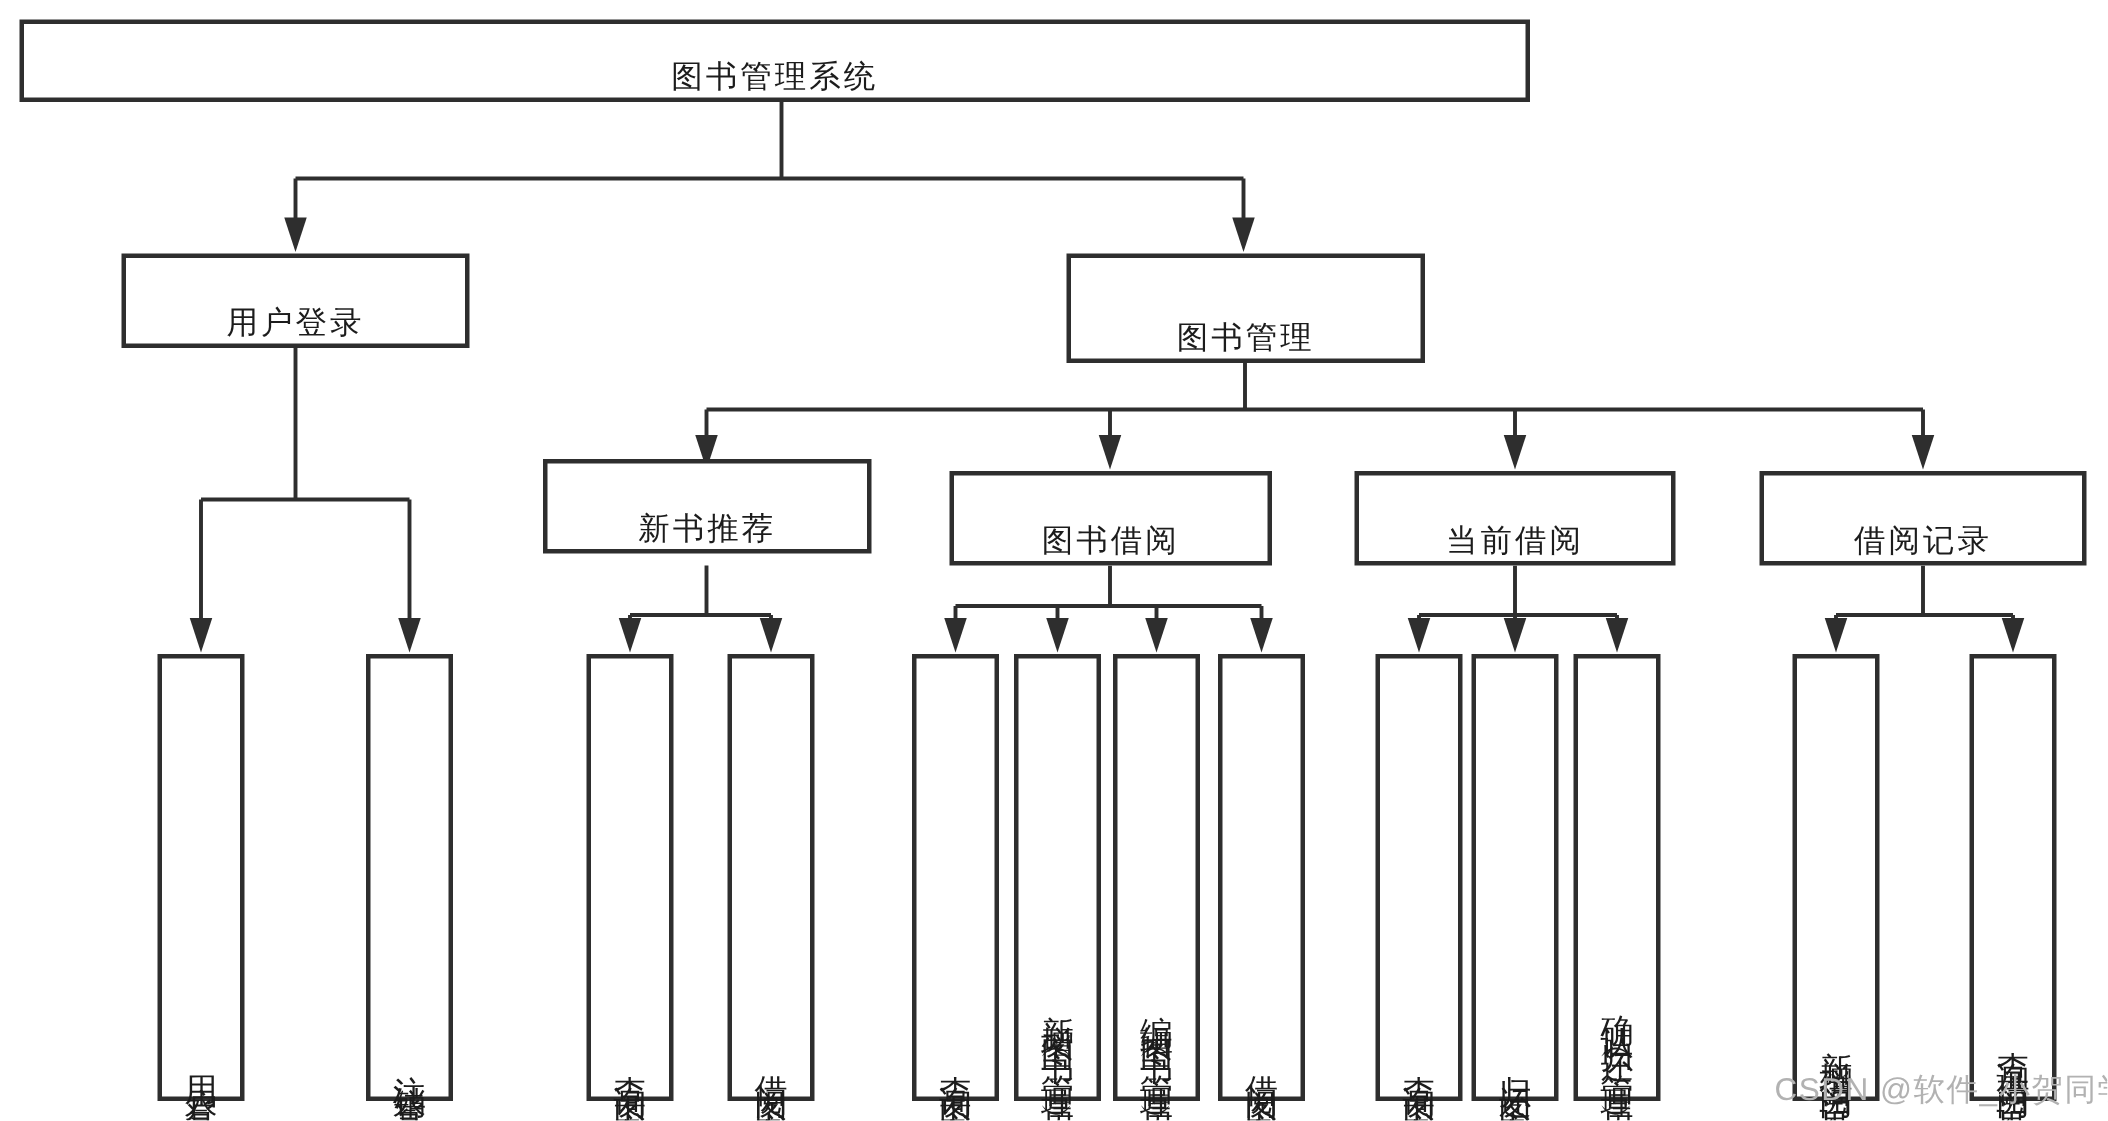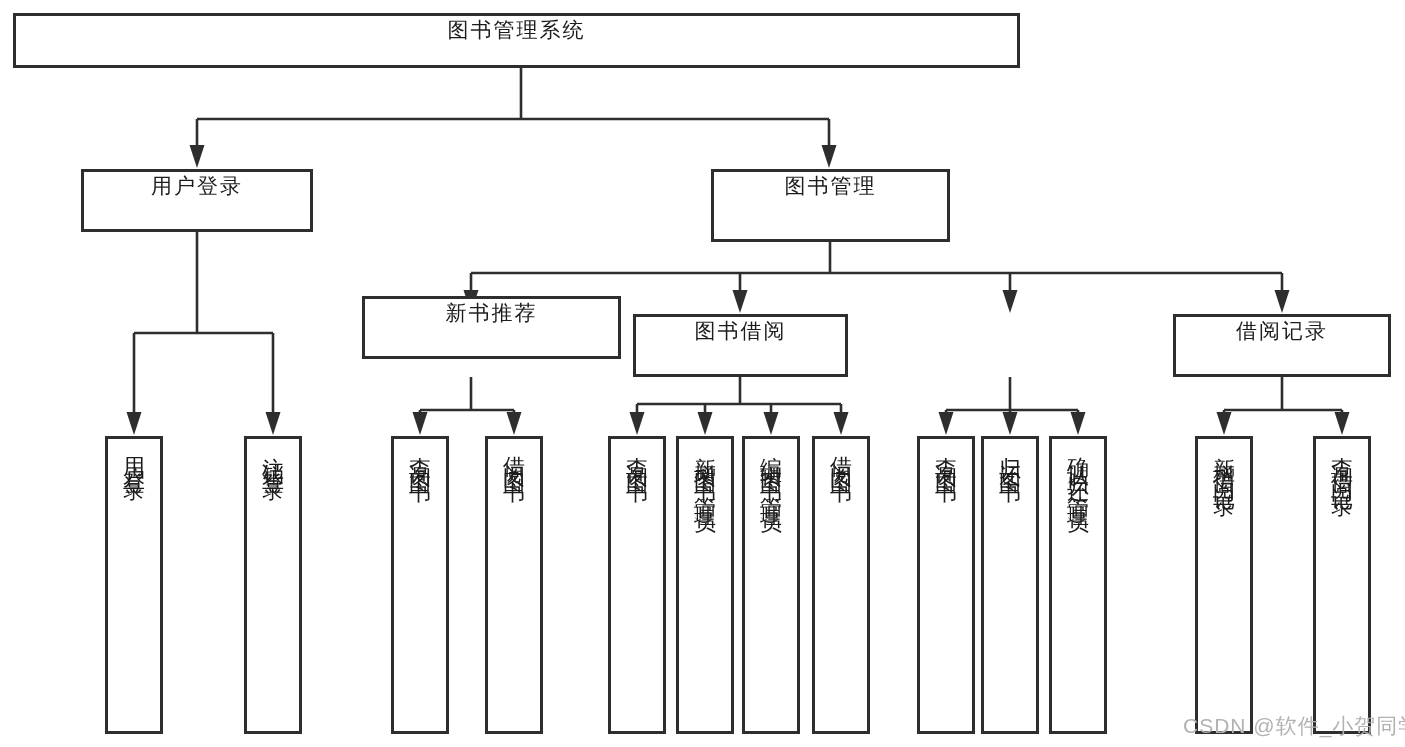--- a/index.html
+++ b/index.html
@@ -10,21 +10,21 @@
     font-family:"Liberation Sans","DejaVu Sans",sans-serif;
     overflow:hidden;
   }
   .connectors{position:absolute;left:0;top:0;z-index:1;}
   .node{
     position:absolute;
     box-sizing:border-box;
     border:3px solid #2e2e2e;
     background:#ffffff;
     display:flex;
-    align-items:flex-start;
+    align-items:flex-end;
     justify-content:center;
     z-index:2;
     color:#1c1c1c;
   }
   .node.h span{
     font-size:21px;
     letter-spacing:2px;
     white-space:nowrap;
   }
   .node.leaf span{
@@ -94,25 +94,28 @@
     <span>图书管理系统</span>
   </div>
 
   <div class="node h" style="left:81px;top:169px;width:232px;height:63px">
     <span>用户登录</span>
   </div>
   <div class="node h" style="left:711px;top:169px;width:239px;height:73px">
     <span>图书管理</span>
   </div>
 
-  <div class="node h" style="left:362px;top:296px;width:259px;height:63px">
+  <div class="node h" style="left:362px;top:306px;width:219px;height:63px">
     <span>新书推荐</span>
   </div>
   <div class="node h" style="left:633px;top:314px;width:215px;height:63px">
     <span>图书借阅</span>
+  </div>
+  <div class="node h" style="left:903px;top:314px;width:214px;height:63px">
+    <span>当前借阅</span>
   </div>
   <div class="node h" style="left:1173px;top:314px;width:218px;height:63px">
     <span>借阅记录</span>
   </div>
 
   <div class="node leaf" style="left:105px;top:436px;width:58px;height:298px">
     <span>用户登录</span>
   </div>
   <div class="node leaf" style="left:244px;top:436px;width:58px;height:298px">
     <span>注销登录</span>

